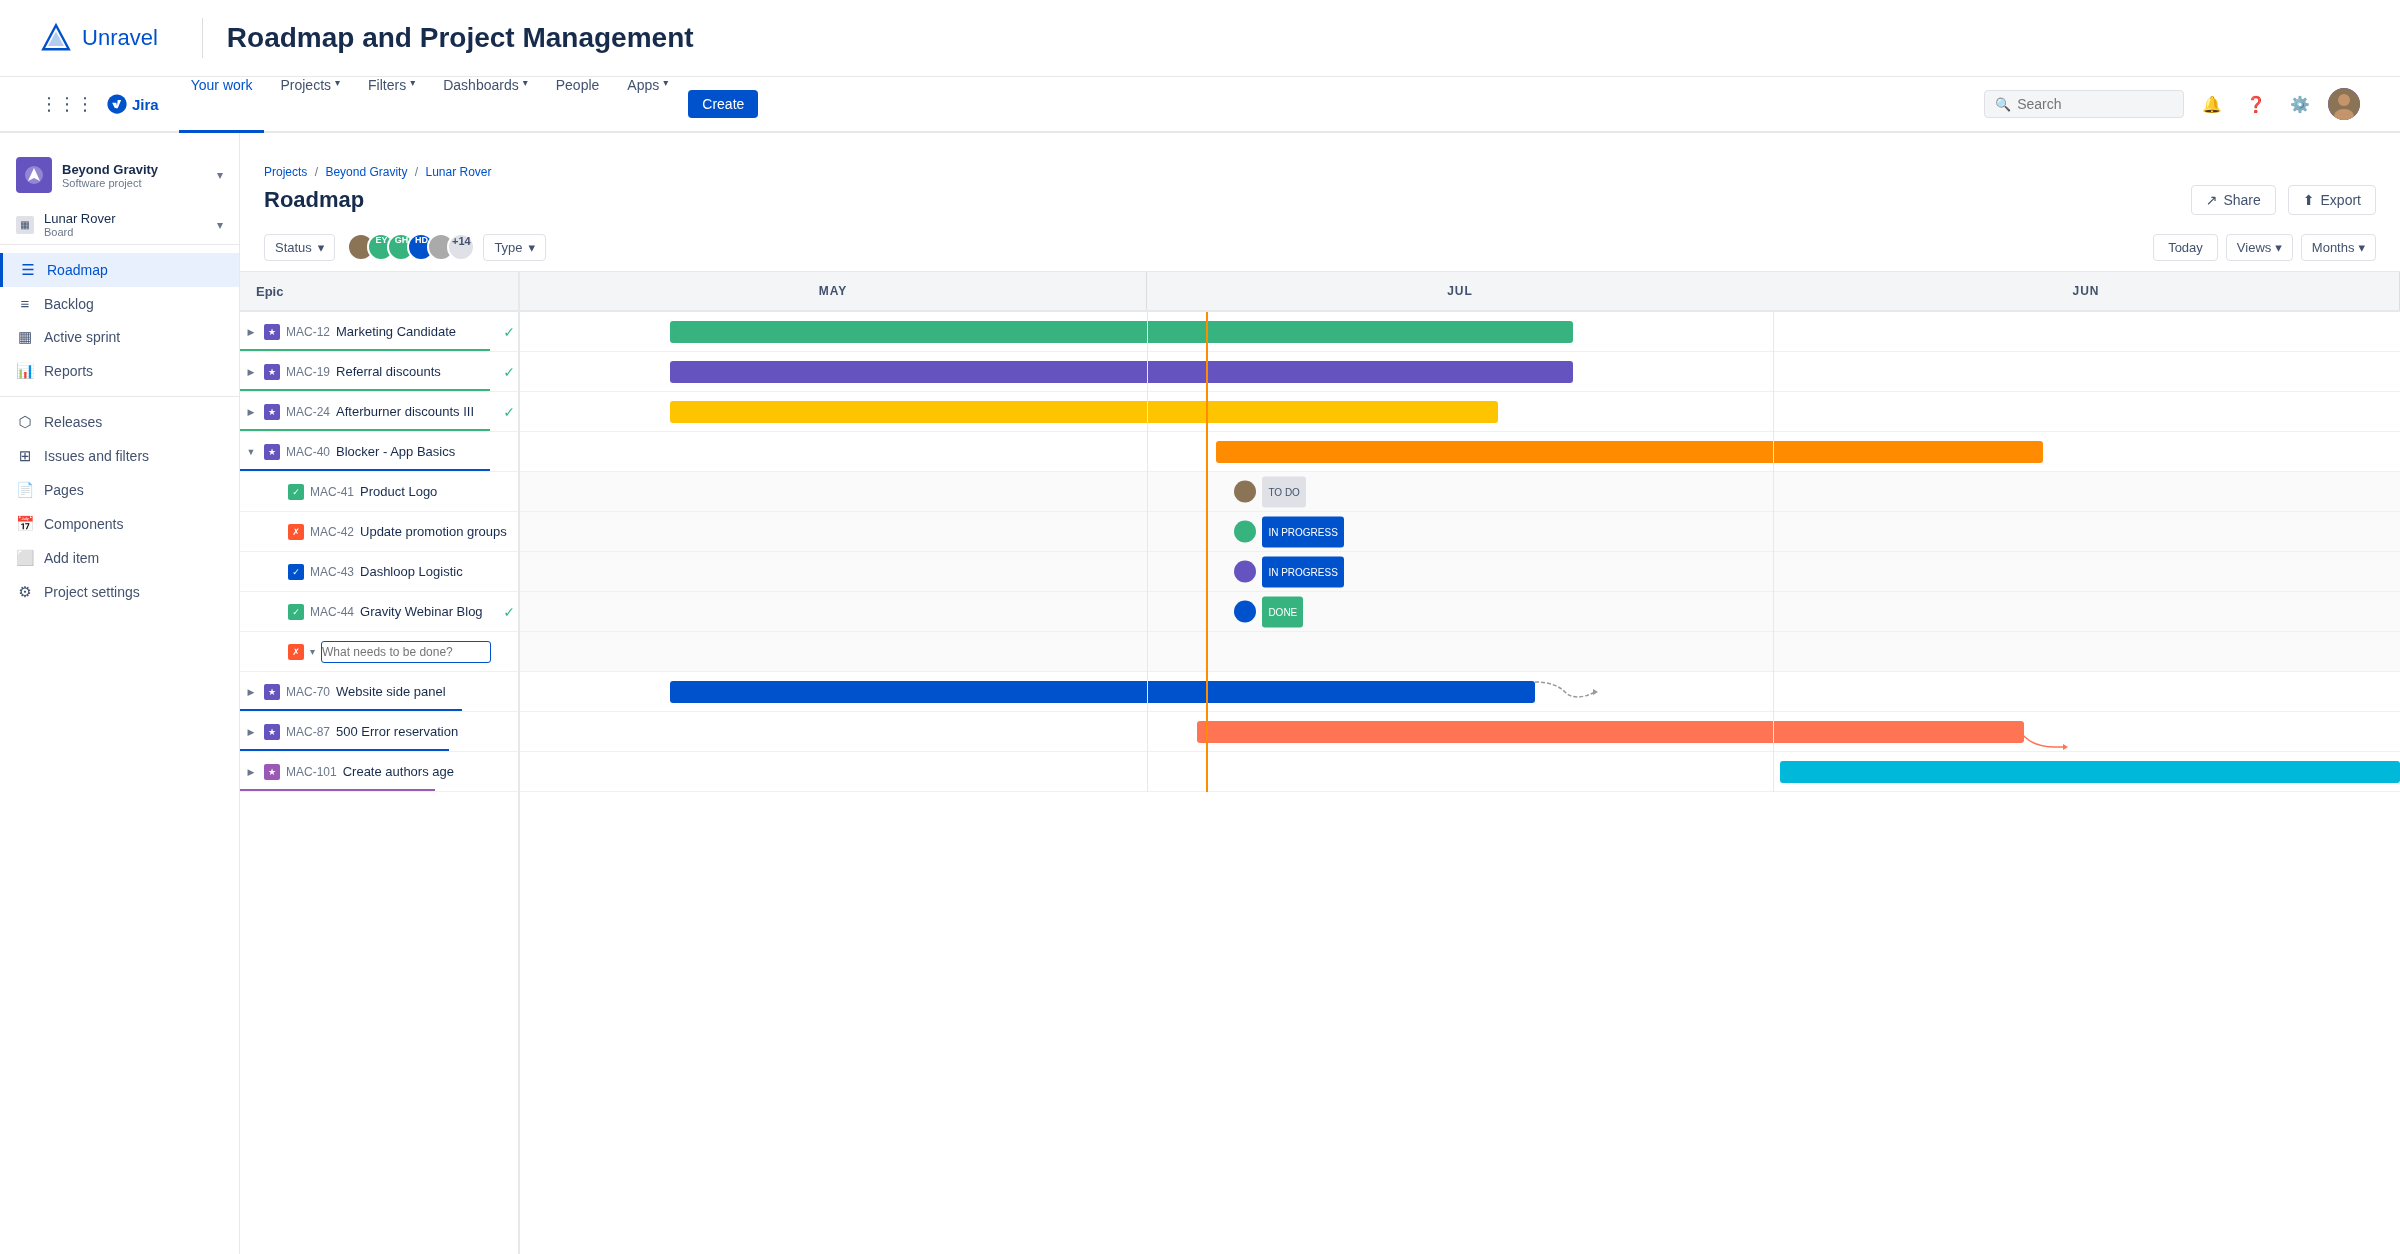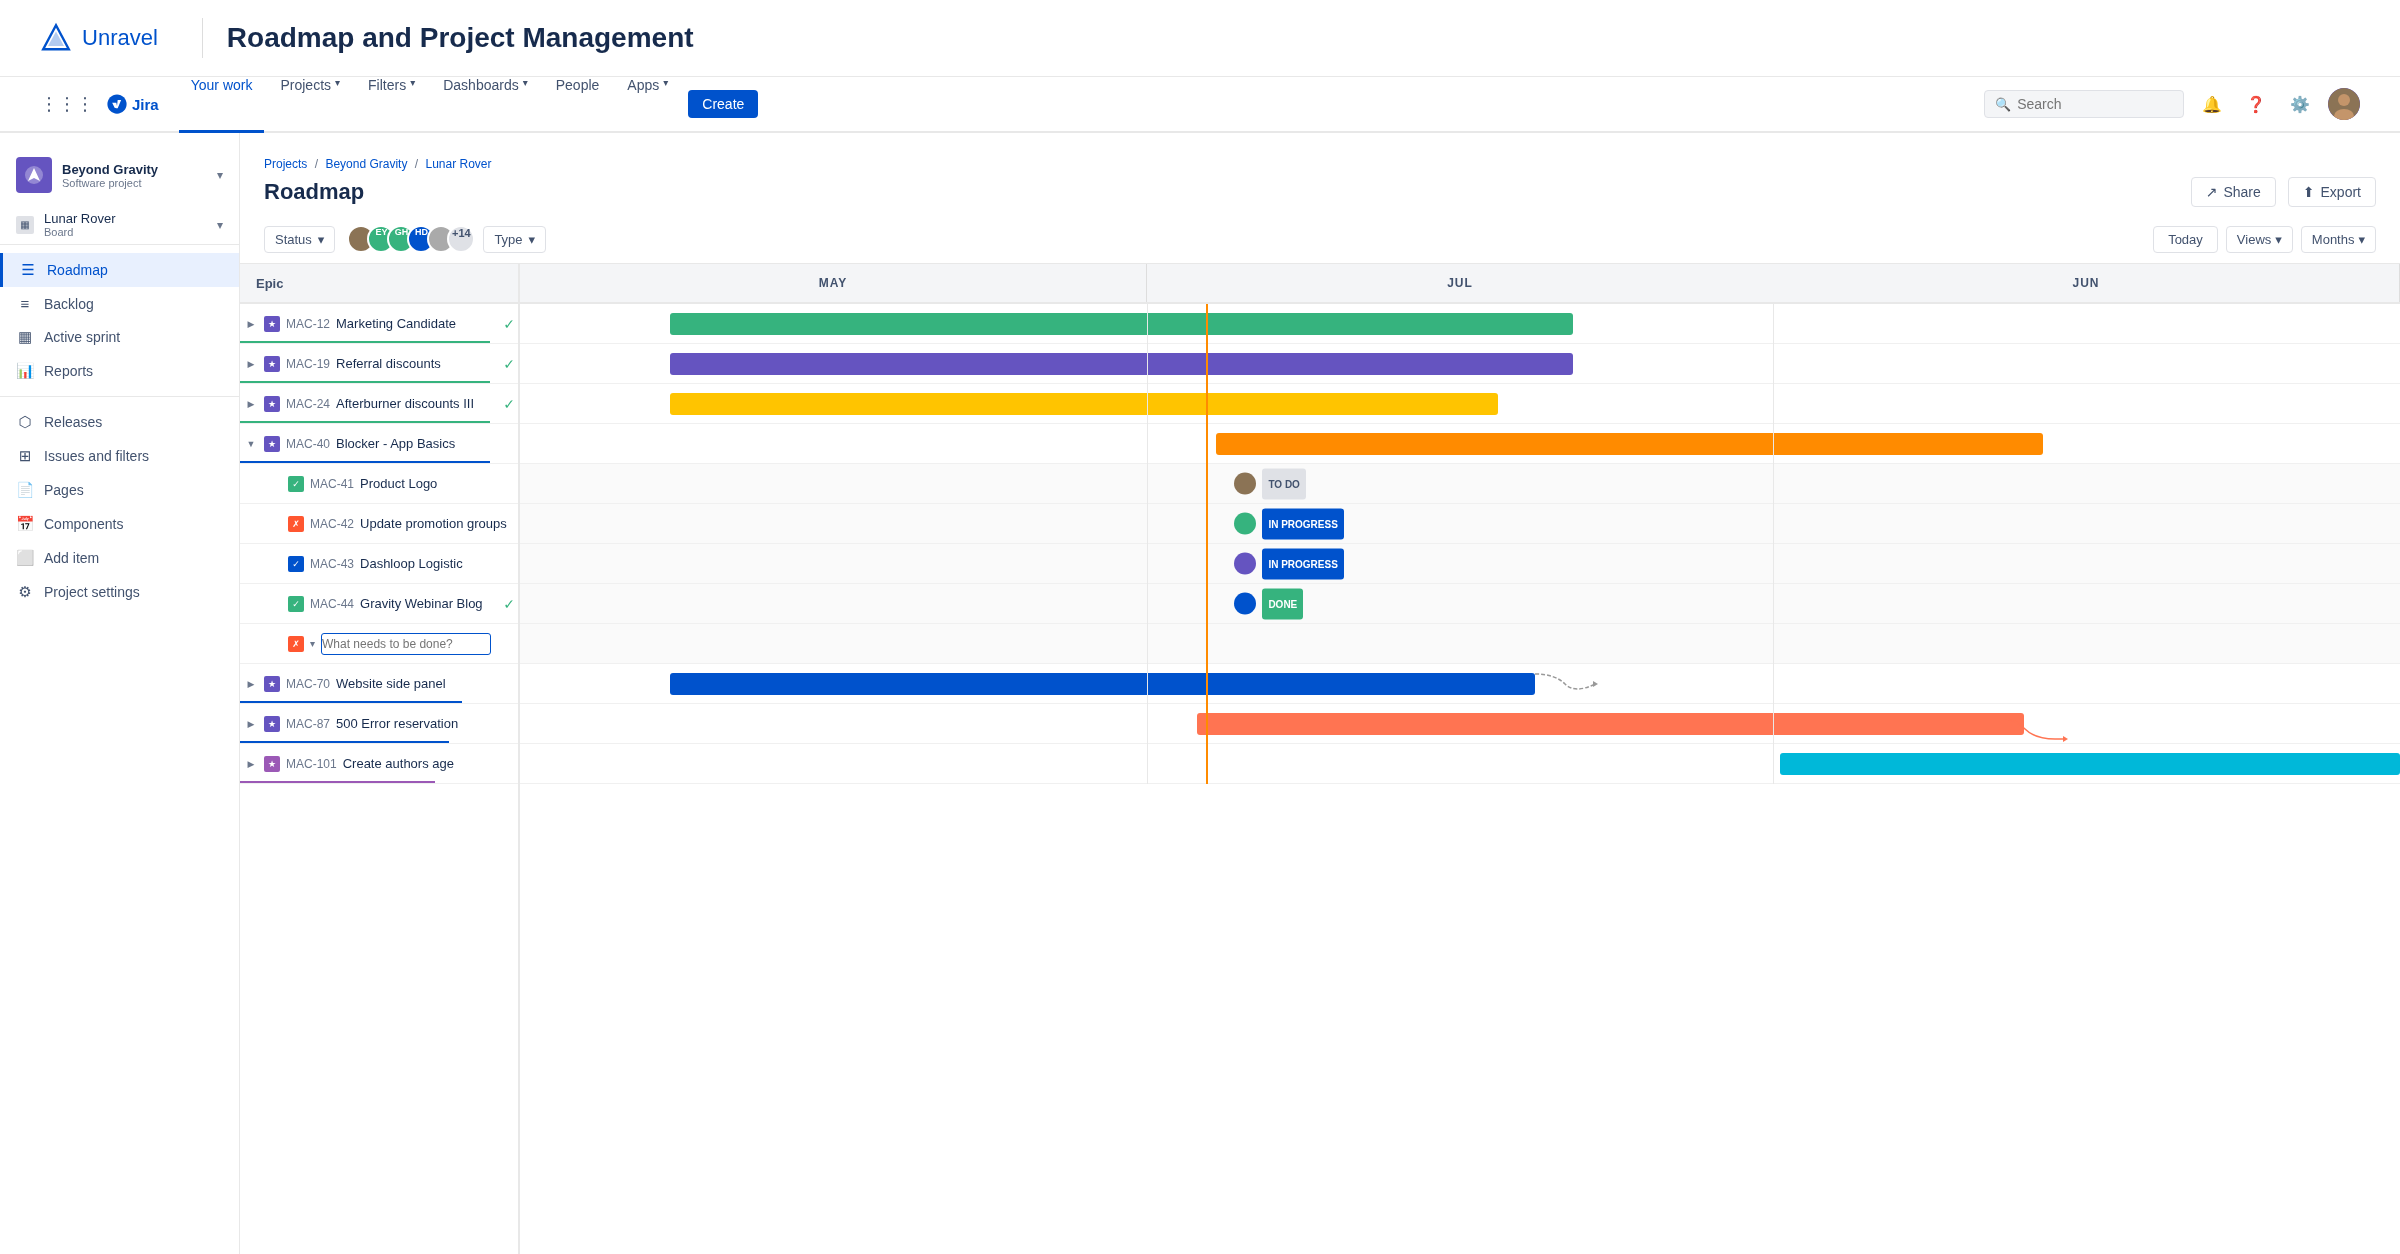--- a/index.html
+++ b/index.html
@@ -64,21 +64,21 @@
     }
     .sidebar-nav-item.active { background: #e8f0fe; color: #0052cc; font-weight: 500; border-left: 3px solid #0052cc; }
     .sidebar-icon { width: 18px; text-align: center; font-size: 15px; }
     .sidebar-divider { height: 1px; background: #e8e8e8; margin: 8px 0; }
     .sidebar-section-item { display: flex; align-items: center; padding: 8px 16px; gap: 10px; cursor: pointer; color: #42526e; font-size: 14px; }
 
     
     .content-area { flex: 1; overflow: hidden; display: flex; flex-direction: column; }
 
     
-    .page-header { padding: 24px 24px 8px; }
+    .page-header { padding: 32px 24px 8px; }
     .breadcrumb { font-size: 12px; color: #6b778c; margin-bottom: 6px; }
     .breadcrumb a { color: #0052cc; text-decoration: none; }
     .breadcrumb span { margin: 0 4px; }
     .page-title-row { display: flex; align-items: center; justify-content: space-between; }
     .page-title { font-size: 22px; font-weight: 600; color: #172b4d; }
     .header-actions { display: flex; gap: 12px; }
     .header-btn {
       display: flex; align-items: center; gap: 6px; padding: 6px 14px;
       border: 1px solid #dfe1e6; border-radius: 4px; background: #fff; cursor: pointer;
       font-size: 14px; color: #42526e;
@@ -131,21 +131,21 @@
     .bar.orange { background: #ff8b00; }
     .bar.blue { background: #0052cc; }
     .bar.red { background: #ff5630; }
     .bar.teal { background: #00b8d9; }
 
     .status-badge {
       position: absolute; top: 50%; transform: translateY(-50%);
       display: flex; align-items: center; gap: 6px; font-size: 11px; font-weight: 600;
     }
     .status-badge .av { width: 22px; height: 22px; border-radius: 50%; background: #ddd; }
-    .badge-label { padding: 10px 6px; border-radius: 3px; font-size: 10px; font-weight: 700; }
+    .badge-label { padding: 10px 6px; border-radius: 3px; font-size: 10px; font-weight: 400; }
     .badge-todo { background: #dfe1e6; color: #42526e; }
     .badge-inprog { background: #0052cc; color: #fff; }
     .badge-done { background: #36b37e; color: #fff; }
 
     
     .rm-wrap { display: flex; flex: 1; overflow: hidden; }
     .rm-left { width: 280px; min-width: 280px; flex-shrink: 0; border-right: 2px solid #e8e8e8; }
     .rm-right { flex: 1; overflow-x: auto; position: relative; }
 
     .rm-row { display: flex; height: 40px; border-bottom: 1px solid #f0f0f0; }

